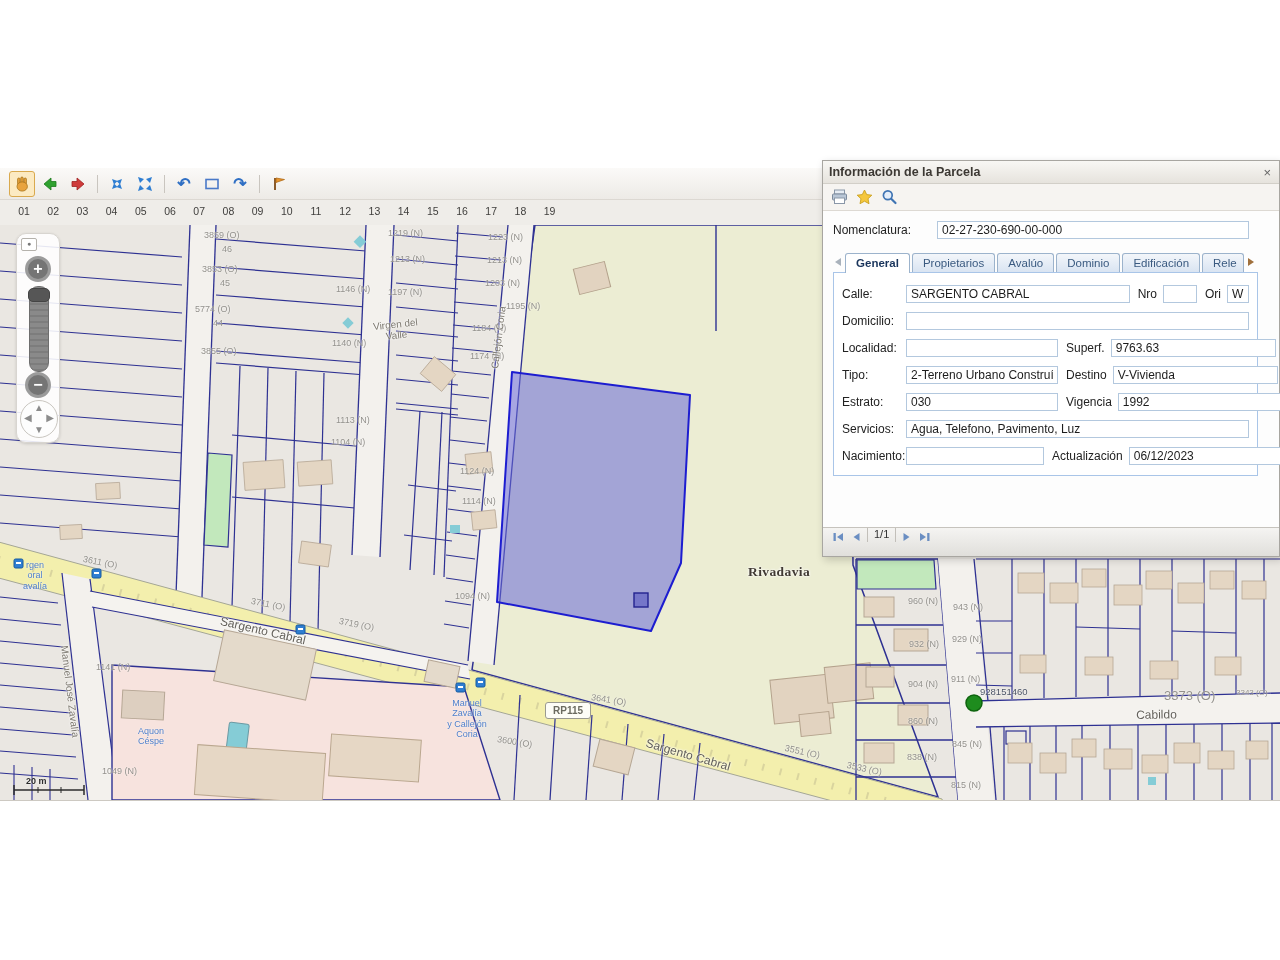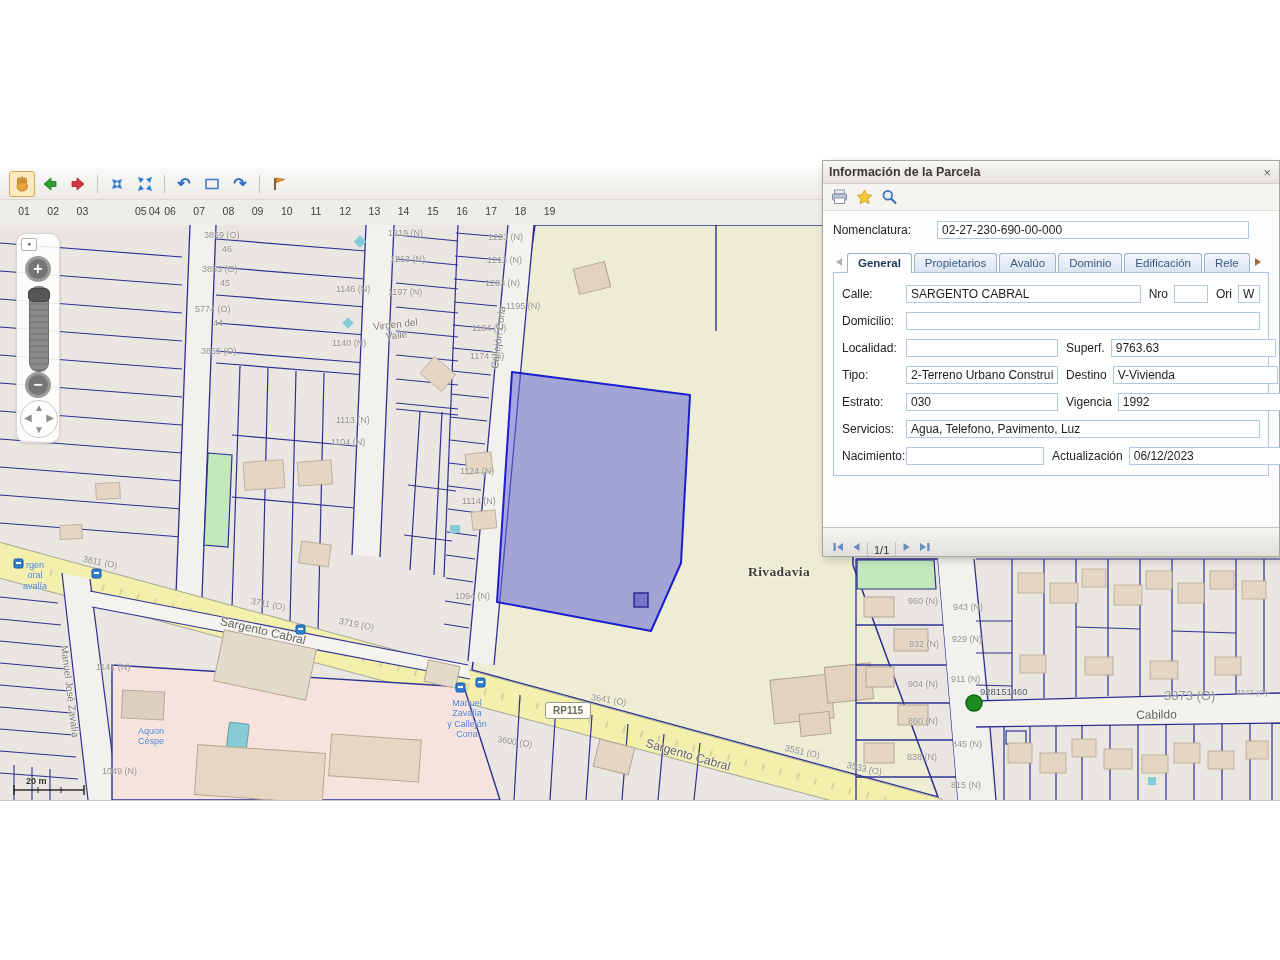--- a/index.html
+++ b/index.html
@@ -67,21 +67,21 @@
   .panel{position:absolute;left:822px;top:160px;width:458px;height:397px;
     background:#f2f1ee;border:1px solid #a8a6a1;box-shadow:2px 3px 8px rgba(0,0,0,.18);
     display:flex;flex-direction:column;box-sizing:border-box;font-size:12px;color:#222;}
   .panel-header{height:22px;background:linear-gradient(#f8f7f4,#e6e3dd);
     border-bottom:1px solid #d2cfc8;display:flex;align-items:center;
     padding:0 6px;flex:none;}
   .panel-title{font-weight:bold;font-size:12.5px;color:#3c3833;flex:1;}
   .panel-close{font-size:13px;color:#666;line-height:1;padding:0 2px;cursor:default;}
   .panel-tools{height:26px;background:#f6f4f1;border-bottom:1px solid #ddd9d3;
     display:flex;align-items:center;gap:8px;padding:0 8px;flex:none;}
-  .panel-body{flex:1;background:#fdfdfd;padding:6px 10px 4px 10px;}
+  .panel-body{flex:1;background:#fdfdfd;padding:6px 21px 4px 10px;}
   .nomen-row{display:flex;align-items:center;height:26px;margin-bottom:6px;}
   .nomen-row label{width:104px;}
   .nomen-row input{width:312px;}
   input.fld{border:1px solid #b3c8de;height:18px;font-family:"Liberation Sans",sans-serif;
     font-size:12px;color:#1c1c1c;padding:0 4px;box-sizing:border-box;background:#fff;}
   .tabstrip{display:flex;align-items:flex-end;height:23px;position:relative;z-index:2;}
   .tab{border:1px solid #9cb3cc;border-bottom:none;border-radius:3px 3px 0 0;
     background:linear-gradient(#f3f6fa,#d9e4f2);padding:3px 10px 3px 10px;margin-right:2px;
     font-size:11.5px;color:#3a5a80;white-space:nowrap;}
   .tab.active{background:#fff;font-weight:bold;color:#1a355c;position:relative;top:1px;
@@ -90,21 +90,21 @@
   .tab-scroll{width:12px;height:16px;display:flex;align-items:center;justify-content:center;margin:0 2px 2px 0;}
   .arrL{width:0;height:0;border-top:4px solid transparent;border-bottom:4px solid transparent;
     border-right:6px solid #a9b2bc;}
   .arrR{width:0;height:0;border-top:4px solid transparent;border-bottom:4px solid transparent;
     border-left:6px solid #a0703c;}
   .fieldset{border:1px solid #a9c5e8;background:#fff;padding:7px 8px 6px 8px;position:relative;z-index:1;}
   .frow{display:flex;align-items:center;height:27px;}
   .frow .lbl{width:64px;flex:none;}
   .frow .lbl2{flex:none;padding:0 6px 0 8px;}
   .panel-footer{height:28px;background:linear-gradient(#f5f4f2,#e0dfdb);
-    border-top:1px solid #c6c3bd;display:flex;align-items:flex-end;gap:0;
+    border-top:1px solid #c6c3bd;display:flex;align-items:flex-start;gap:0;
     padding:0 6px;flex:none;}
   .pgbtn{width:18px;height:18px;display:flex;align-items:center;justify-content:center;opacity:.75;}
   .pgsep{width:1px;height:14px;background:#c2bfb9;margin:0 2px;}
   .pgtext{font-size:11px;color:#333;padding:0 4px;}
 </style>
 </head>
 <body>
 
 <div class="page">
 
@@ -164,21 +164,21 @@
         <line x1="5" y1="3" x2="5" y2="15" stroke="#8a5a2a" stroke-width="2"></line>
         <polygon points="6,3 14.5,4.5 6,7.5" fill="#e8952e" stroke="#b06a15" stroke-width="0.8"></polygon>
       </svg>
     </div>
   </div>
 
   <div class="map-ruler">
       <span class="ruler-num" style="left: 13px;">01</span>
       <span class="ruler-num" style="left: 42.2px;">02</span>
       <span class="ruler-num" style="left: 71.4px;">03</span>
-      <span class="ruler-num" style="left: 100.6px; margin-left: 43px;">04</span>
+      <span class="ruler-num" style="left: 100.6px;">04</span>
       <span class="ruler-num" style="left: 129.8px;">05</span>
       <span class="ruler-num" style="left: 159px;">06</span>
       <span class="ruler-num" style="left: 188.2px;">07</span>
       <span class="ruler-num" style="left: 217.4px;">08</span>
       <span class="ruler-num" style="left: 246.6px;">09</span>
       <span class="ruler-num" style="left: 275.8px;">10</span>
       <span class="ruler-num" style="left: 305px;">11</span>
       <span class="ruler-num" style="left: 334.2px;">12</span>
       <span class="ruler-num" style="left: 363.4px;">13</span>
       <span class="ruler-num" style="left: 392.6px;">14</span>

